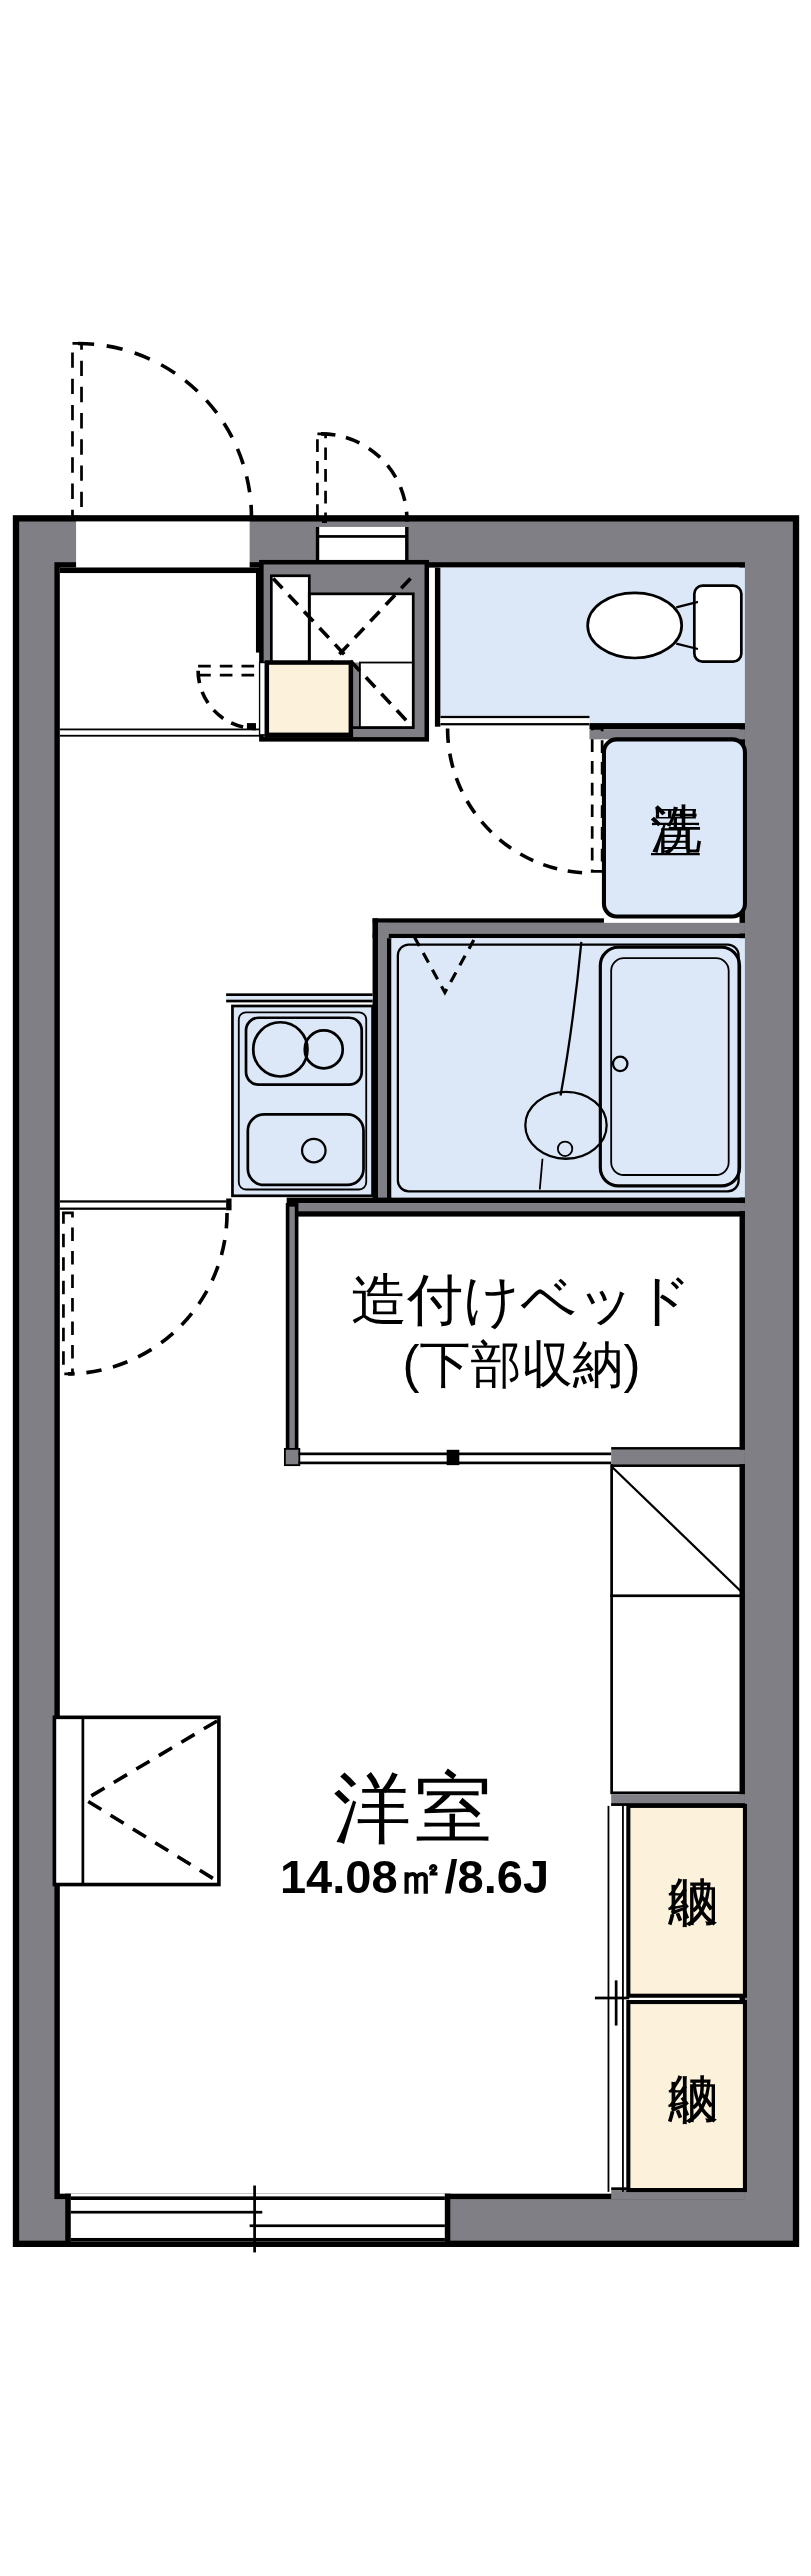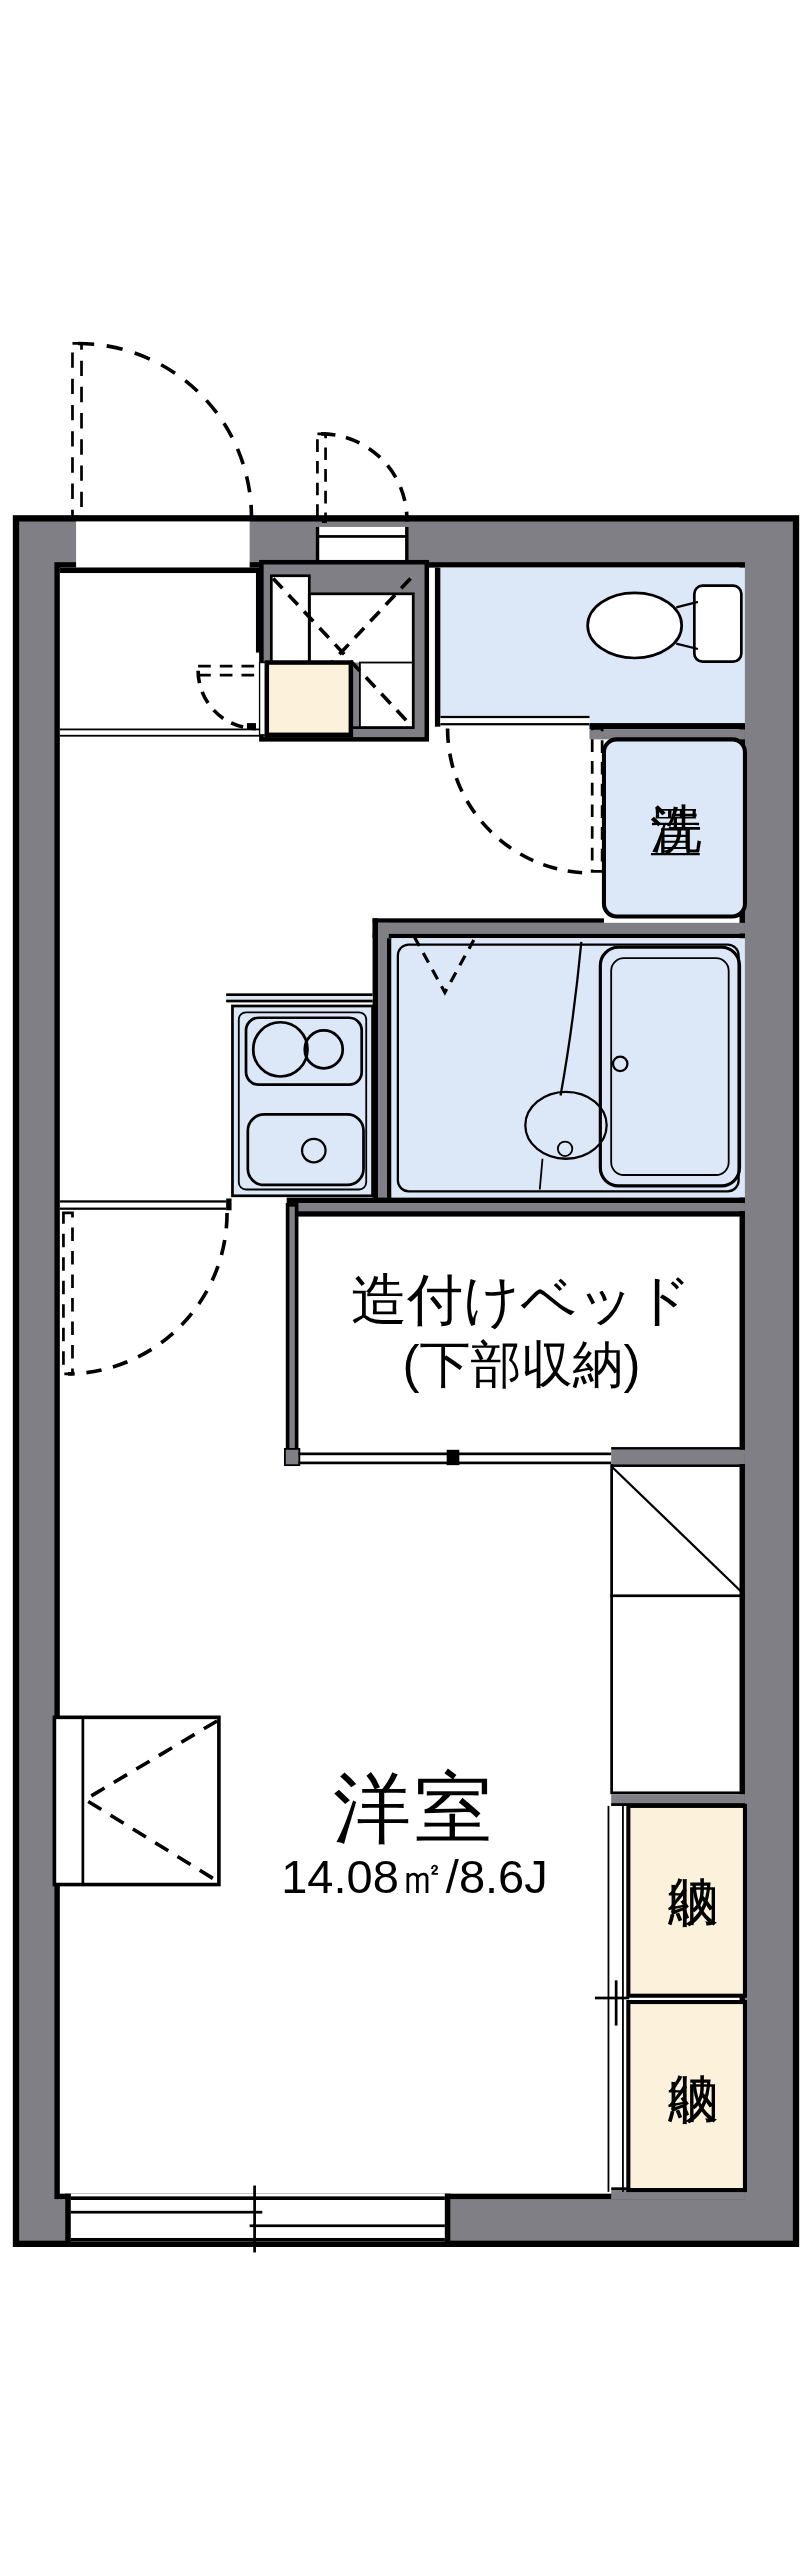--- a/index.html
+++ b/index.html
@@ -5,21 +5,21 @@
   html,body{margin:0;padding:0;background:#fff;}
   #canvas{position:relative;width:812px;height:2576px;background:#ffffff;overflow:hidden;
           font-family:"Liberation Sans","DejaVu Sans",sans-serif;}
   #plan-svg{position:absolute;left:0;top:0;}
   .lbl{position:absolute;color:#000;text-align:center;white-space:nowrap;}
   .v{writing-mode:vertical-rl;text-orientation:upright;white-space:nowrap;}
   #laundry-label{left:644px;top:761px;font-size:52px;line-height:1.22;letter-spacing:5.4px;}
   #bed-label{left:298px;top:1267px;width:447px;font-size:56px;line-height:65px;}
   #bed-label .l2{font-size:51px;}
   #room-name{left:212px;top:1757px;width:405px;font-size:78px;letter-spacing:3.6px;}
-  #room-area{left:212px;top:1846px;width:405px;font-size:47px;}
+  #room-area{left:212px;top:1846px;width:405px;font-size:47px;font-weight:bold;}
   #storage1-label{left:661px;top:1837px;font-size:51px;line-height:1.28;}
   #storage2-label{left:661px;top:2034px;font-size:51px;line-height:1.28;}
 </style>
 </head>
 <body>
 
 <div id="canvas">
 
 <svg id="plan-svg" width="812" height="2576" viewBox="0 0 898 2850">
 

